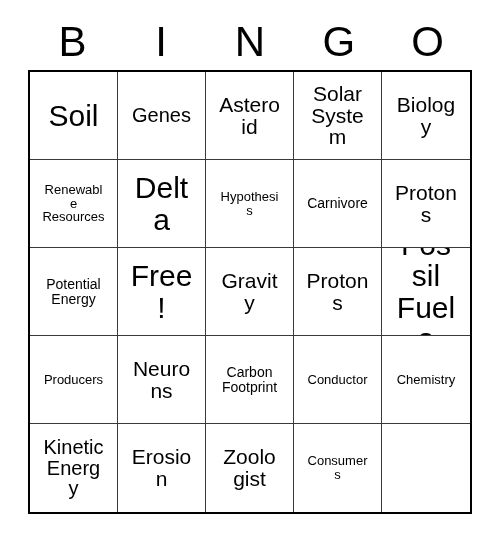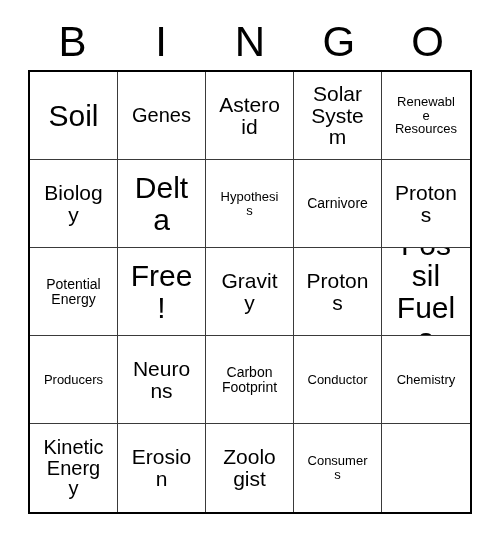--- a/index.html
+++ b/index.html
@@ -112,24 +112,24 @@
       <div class="bingo-cell">
         <span class="cell-text sz-lg">Genes</span>
       </div>
       <div class="bingo-cell">
         <span class="cell-text sz-md">Asteroid</span>
       </div>
       <div class="bingo-cell">
         <span class="cell-text sz-md">Solar System</span>
       </div>
       <div class="bingo-cell">
-        <span class="cell-text sz-xs">Renewable Resources</span>
+        <span class="cell-text sz-md">Biology</span>
       </div>
       <div class="bingo-cell">
-        <span class="cell-text sz-md">Biology</span>
+        <span class="cell-text sz-xs">Renewable Resources</span>
       </div>
       <div class="bingo-cell">
         <span class="cell-text sz-xl">Delta</span>
       </div>
       <div class="bingo-cell">
         <span class="cell-text sz-xs">Hypothesis</span>
       </div>
       <div class="bingo-cell">
         <span class="cell-text sz-sm">Carnivore</span>
       </div>

